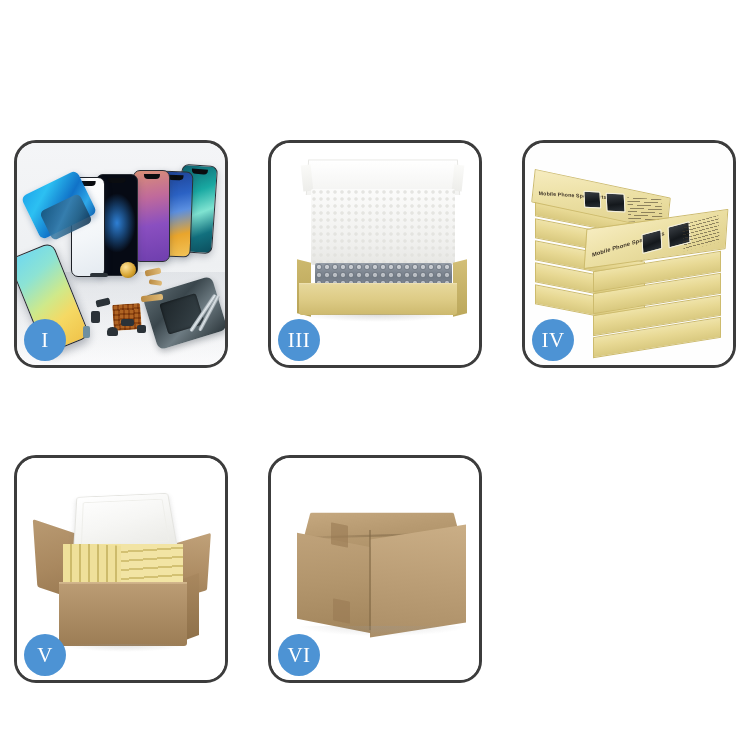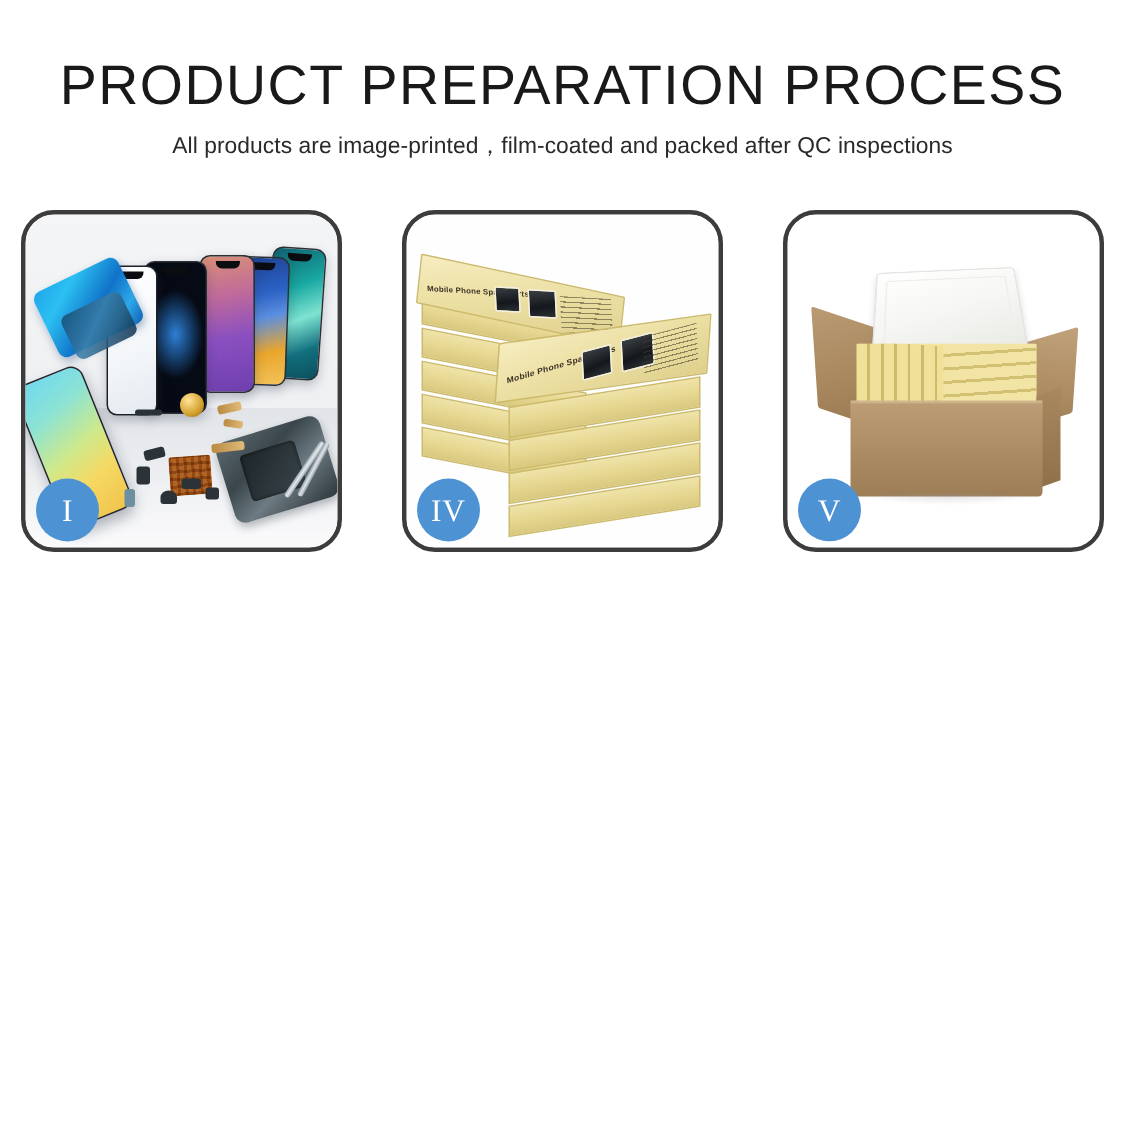--- a/index.html
+++ b/index.html
@@ -531,24 +531,20 @@
   .p6-shadow {
     position:absolute; left: 30px; top: 168px; width: 164px; height: 10px;
     background: radial-gradient(ellipse at 50% 0%, rgba(150,150,150,.28), rgba(255,255,255,0) 72%);
   }
 </style>
 </head>
 <body>
 
 <div class="page">
 
-  <div class="header">
-    <div class="main-title">PRODUCT PREPARATION PROCESS</div>
-    <div class="sub-title">All products are image-printed，film-coated and packed after QC inspections</div>
-  </div>
 
   <div class="grid">
 
     <div class="panel">
       <div class="panel-photo">
         <div class="p1-bg"></div>
         <div class="p1-shadow"></div>
 
         <div class="ph ph-a">
             <span class="ph-notch"></span>
@@ -584,20 +580,38 @@
         <div class="chip" style="left:90px;top:184px;width:11px;height:9px;border-radius:50% 50% 2px 2px;"></div>
         <div class="chip" style="left:66px;top:183px;width:7px;height:12px;background:#6e8fa0;"></div>
         <div class="chip" style="left:120px;top:182px;width:9px;height:8px;"></div>
         <div class="p1-tweez"></div>
         <div class="p1-tweez2"></div>
       </div>
       <div class="badge">I</div>
     </div>
 
 
+    <div class="panel">
+      <div class="panel-photo">
+        <div class="p3-bg"></div>
+        <div class="p3-lidback"></div>
+        <div class="p3-flapl"></div>
+        <div class="p3-flapr"></div>
+        <div class="p3-foamback">
+          <div class="p3-foamtex"></div>
+        </div>
+        <div class="p3-bubbleroll"></div>
+        <div class="p3-boxleft"></div>
+        <div class="p3-boxright"></div>
+        <div class="p3-rim"></div>
+        <div class="p3-boxfront"></div>
+        <div class="p3-shadow"></div>
+      </div>
+      <div class="badge">III</div>
+    </div>
 
     <div class="panel">
       <div class="panel-photo">
         <div class="p4-bg"></div>
         <div class="stackwrap">
           <div class="sbox sl sl1"></div>
           <div class="sbox sl sl2"></div>
           <div class="sbox sl sl3"></div>
           <div class="sbox sl sl4"></div>
           <div class="sbox sl sl5"></div>
@@ -636,15 +650,29 @@
           <div class="p5-inner-right"></div>
         </div>
         <div class="p5-side"></div>
         <div class="p5-frontlip"></div>
         <div class="p5-front"></div>
         <div class="p5-shadow"></div>
       </div>
       <div class="badge">V</div>
     </div>
 
+    <div class="panel">
+      <div class="panel-photo">
+        <div class="p6-bg"></div>
+        <div class="p6-top"></div>
+        <div class="p6-topseam"></div>
+        <div class="p6-right"></div>
+        <div class="p6-left p6-leftskew"></div>
+        <div class="p6-edge"></div>
+        <div class="p6-tape1"></div>
+        <div class="p6-tape2"></div>
+        <div class="p6-shadow"></div>
+      </div>
+      <div class="badge">VI</div>
+    </div>
 
   </div>
 </div>
 
 </body></html>

